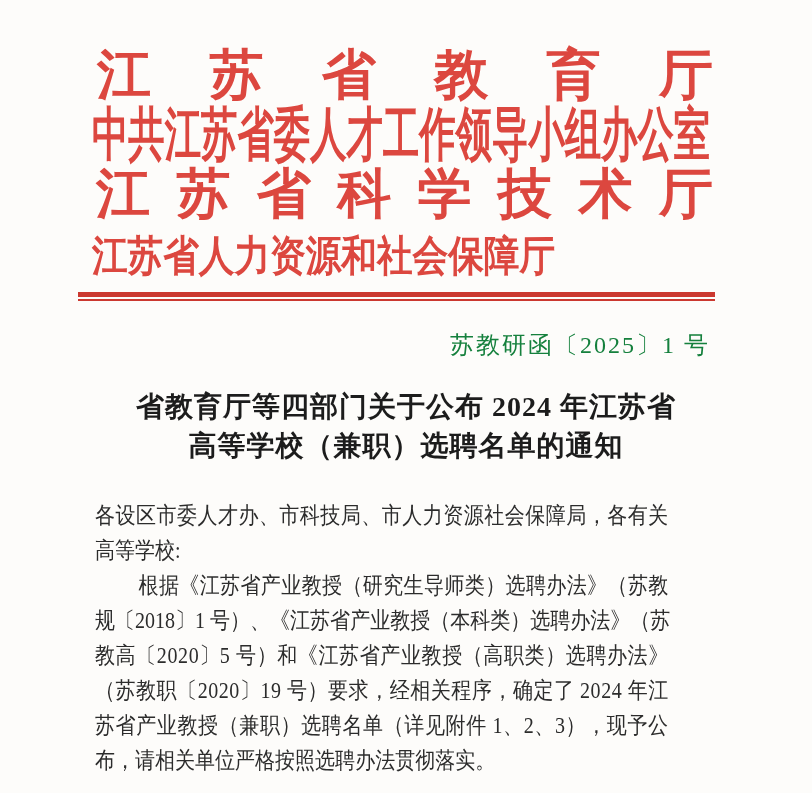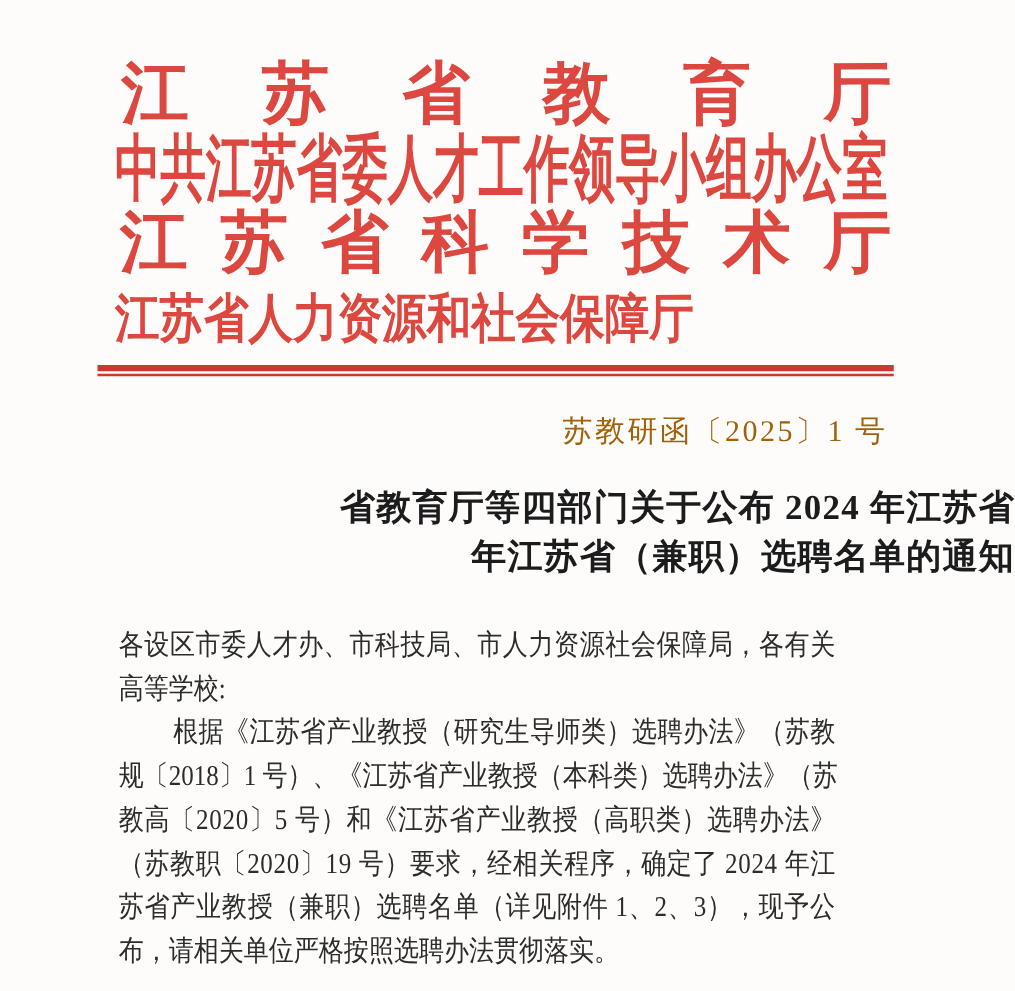--- a/index.html
+++ b/index.html
@@ -43,28 +43,28 @@
     left: 0; top: 7px; width: 100%; height: 2px;
     background: #cb382f;
   }
 
   
   .doc-number {
     position: absolute;
     top: 329px; right: 102px;
     font-size: 24px;
     letter-spacing: 2px;
-    color: #a16207;
+    color: #15803d;
   }
 
   
   .doc-title {
     position: absolute;
     left: 0; top: 387px; width: 812px;
-    text-align: right;
+    text-align: center;
     font-size: 28px;
     font-weight: 700;
     line-height: 39px;
     letter-spacing: 1px;
     color: #1c1c1c;
   }
 
   
   .doc-body {
     position: absolute;
@@ -110,21 +110,21 @@
       </div>
     <div class="agency-line a4"><span class="cond">江苏省人力资源和社会保障厅</span></div>
   </div>
 
   <div class="red-rule"></div>
 
   <div class="doc-number">苏教研函〔2025〕1 号</div>
 
   <div class="doc-title">
     <div>省教育厅等四部门关于公布 2024 年江苏省</div>
-    <div>年江苏省（兼职）选聘名单的通知</div>
+    <div>高等学校（兼职）选聘名单的通知</div>
   </div>
 
   <div class="doc-body">
     <div class="body-line spread">
         <span>各</span>
         <span>设</span>
         <span>区</span>
         <span>市</span>
         <span>委</span>
         <span>人</span>

